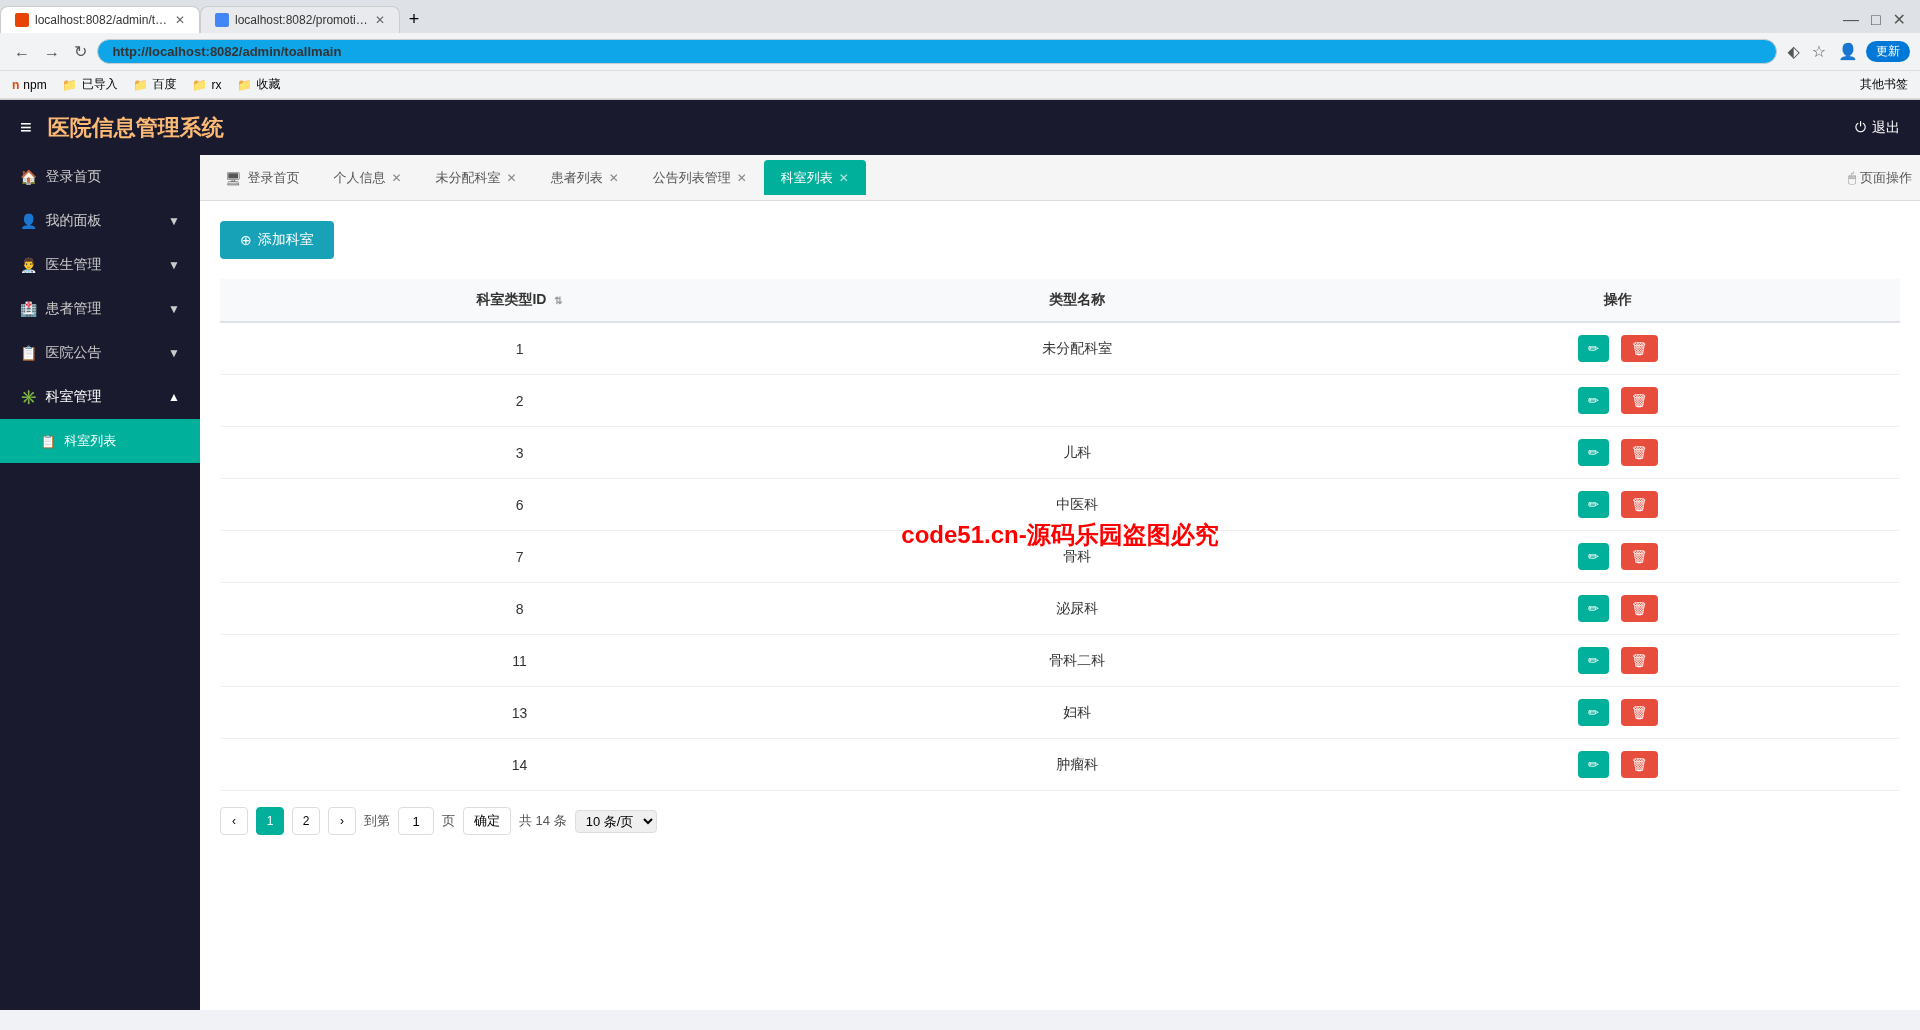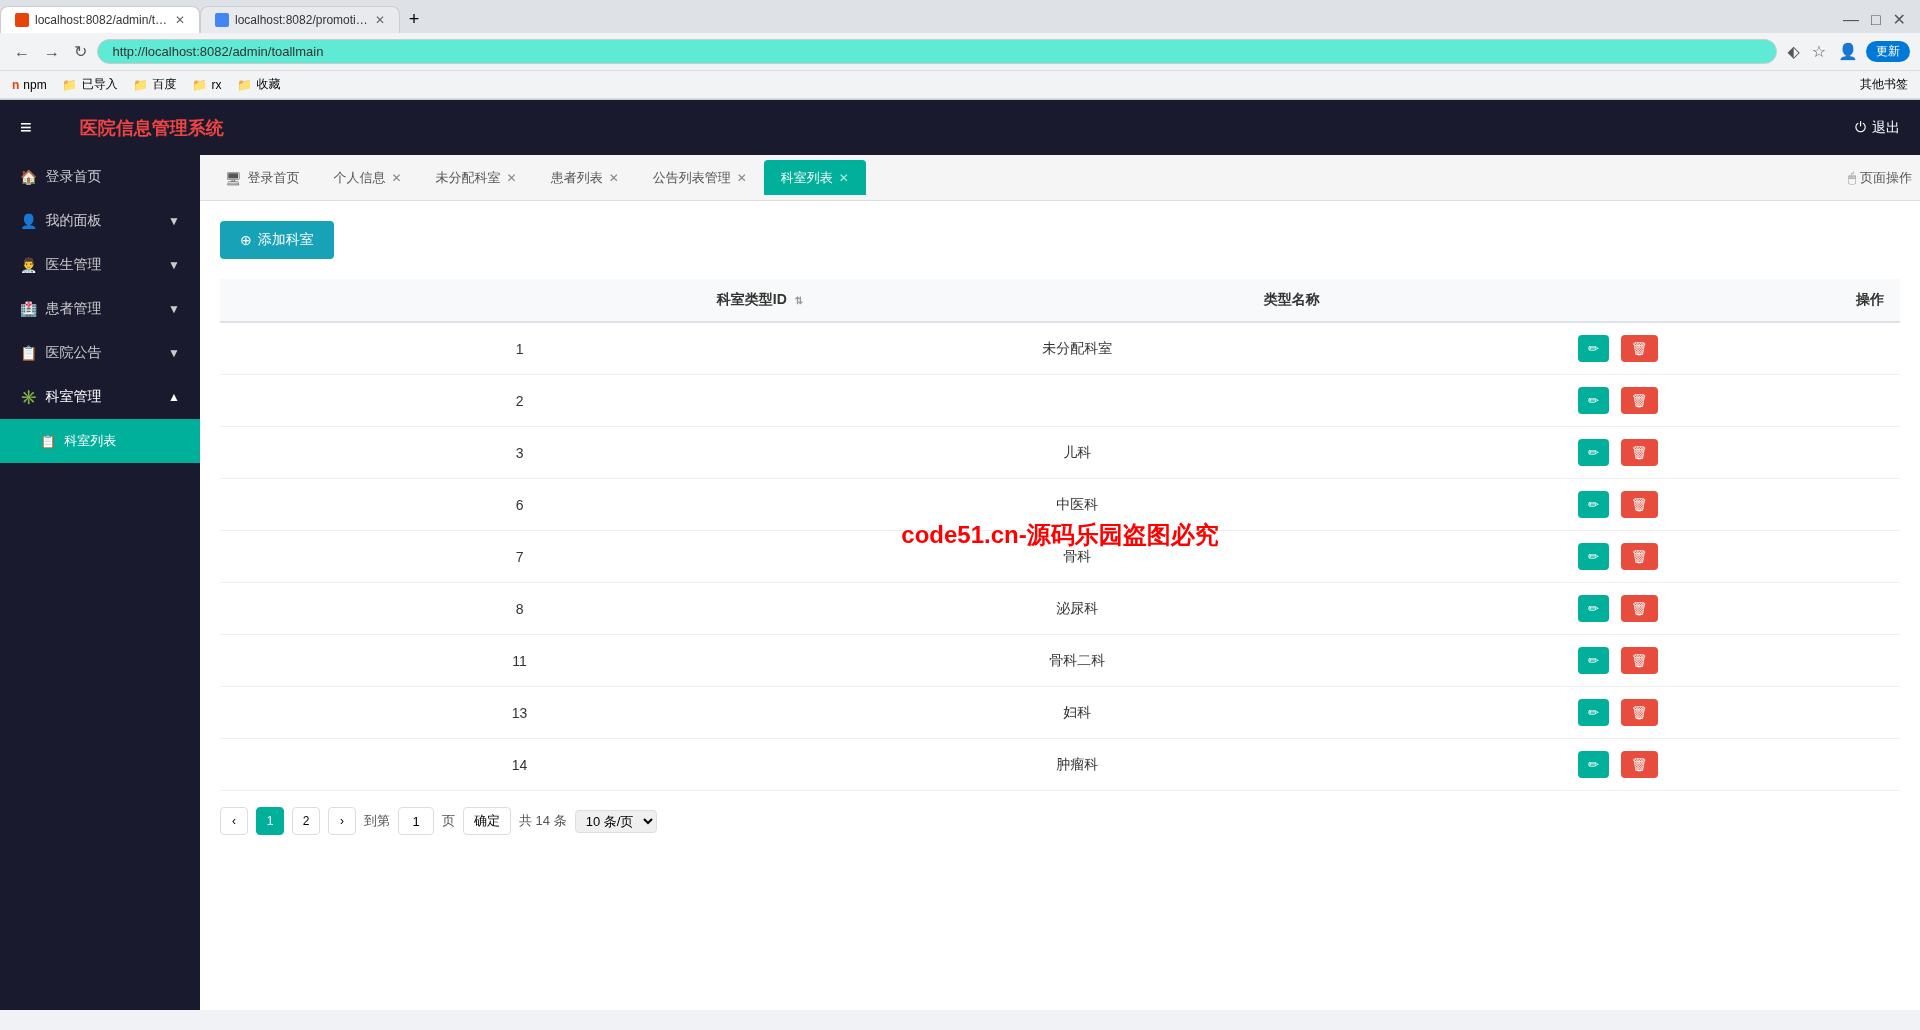--- a/index.html
+++ b/index.html
@@ -10,30 +10,30 @@
     .browser-tabs { display: flex; align-items: center; padding: 6px 0 0 0; background: #dee1e6; }
     .browser-tab { display: flex; align-items: center; background: #fff; border-radius: 8px 8px 0 0; padding: 6px 14px; font-size: 12px; gap: 6px; max-width: 200px; min-width: 160px; border: 1px solid #ccc; border-bottom: none; position: relative; }
     .browser-tab.active { background: #fff; z-index: 2; }
     .browser-tab.inactive { background: #e8eaed; }
     .browser-tab-favicon { width: 14px; height: 14px; border-radius: 2px; background: #4285f4; display: inline-block; flex-shrink: 0; }
     .browser-tab-title { flex: 1; overflow: hidden; text-overflow: ellipsis; white-space: nowrap; font-size: 12px; color: #333; }
     .browser-tab-close { font-size: 12px; color: #666; cursor: pointer; }
     .browser-tab-new { width: 28px; display: flex; align-items: center; justify-content: center; }
     .browser-controls { display: flex; align-items: center; padding: 6px 10px; gap: 6px; background: #f1f3f4; border-bottom: 1px solid #ddd; }
     .browser-btn { background: none; border: none; cursor: pointer; color: #555; font-size: 16px; padding: 2px 4px; }
-    .browser-url-bar { flex: 1; background: #5eead4; border: 1px solid #ccc; border-radius: 20px; padding: 4px 14px; font-size: 13px; color: #333; }
+    .browser-url-bar { flex: 1; background: #0ea5e9; border: 1px solid #ccc; border-radius: 20px; padding: 4px 14px; font-size: 13px; color: #333; font-weight: bold; }
     .browser-actions { display: flex; gap: 4px; align-items: center; }
     .browser-bookmarks { display: flex; align-items: center; padding: 3px 8px; gap: 8px; background: #f1f3f4; border-bottom: 1px solid #ddd; font-size: 12px; }
     .bookmark-item { display: flex; align-items: center; gap: 4px; cursor: pointer; padding: 2px 4px; border-radius: 3px; }
     .other-bookmarks { margin-left: auto; text-align: center; }
 
     
     .app-container { display: flex; flex-direction: column; height: calc(1030px - 120px); }
     .app-header { background: #1a1a2e; display: flex; align-items: center; padding: 0 20px; height: 55px; color: #fff; }
-    .app-title { font-size: 18px; font-weight: bold; color: #ef4444; flex: 1; margin-left: 32px; }
+    .app-title { font-size: 22px; font-weight: bold; color: #fdba74; flex: 1; }
     .app-menu-btn { background: none; border: none; color: #fff; font-size: 20px; cursor: pointer; margin-right: 16px; }
     .app-logout { color: #fff; font-size: 14px; cursor: pointer; display: flex; align-items: center; gap: 6px; }
 
     .app-body { display: flex; flex: 1; overflow: hidden; }
 
     
     .sidebar { width: 200px; background: #1a1a2e; color: #ccc; overflow-y: auto; flex-shrink: 0; }
     .sidebar-item { display: flex; align-items: center; padding: 13px 20px; cursor: pointer; font-size: 14px; gap: 8px; color: #ccc; position: relative; }
     .sidebar-item.active { background: #00b09b; color: #fff; }
     .sidebar-item.group-active { color: #fff; }
@@ -51,21 +51,21 @@
     .tab-item.active { background: #00b09b; color: #fff; border-color: #00b09b; }
     .tab-close { font-size: 12px; cursor: pointer; opacity: 0.7; }
     .tab-page-ops { margin-left: auto; display: flex; align-items: center; gap: 4px; color: #555; font-size: 13px; cursor: pointer; }
 
     
     .content-area { flex: 1; background: #fff; padding: 20px; overflow-y: auto; }
     .add-btn { background: #17a2b8; color: #fff; border: none; padding: 10px 20px; border-radius: 4px; font-size: 14px; cursor: pointer; display: flex; align-items: center; gap: 6px; margin-bottom: 20px; }
 
     
     .data-table { width: 100%; border-collapse: collapse; }
-    .data-table th { background: #f8f9fa; border-bottom: 2px solid #dee2e6; padding: 12px 16px; text-align: right; font-weight: 600; color: #333; font-size: 14px; }
+    .data-table th { background: #f8f9fa; border-bottom: 2px solid #dee2e6; padding: 12px 16px; text-align: center; font-weight: 600; color: #333; font-size: 14px; }
     .data-table th.sortable { cursor: pointer; }
     .sort-icon { display: inline-block; margin-left: 4px; font-size: 10px; color: #999; }
     .data-table td { padding: 12px 16px; text-align: center; border-bottom: 1px solid #f0f0f0; color: #333; font-size: 14px; }
     .action-btn { border: none; color: #fff; padding: 6px 10px; border-radius: 4px; cursor: pointer; font-size: 13px; }
     .edit-btn { background: #00b09b; }
     .delete-btn { background: #e74c3c; margin-left: 6px; }
     .action-btns { display: flex; justify-content: center; gap: 6px; }
 
     
     .watermark { position: absolute; top: 50%; left: 50%; transform: translate(-50%, -50%); color: red; font-size: 24px; font-weight: bold; pointer-events: none; white-space: nowrap; z-index: 10; }

